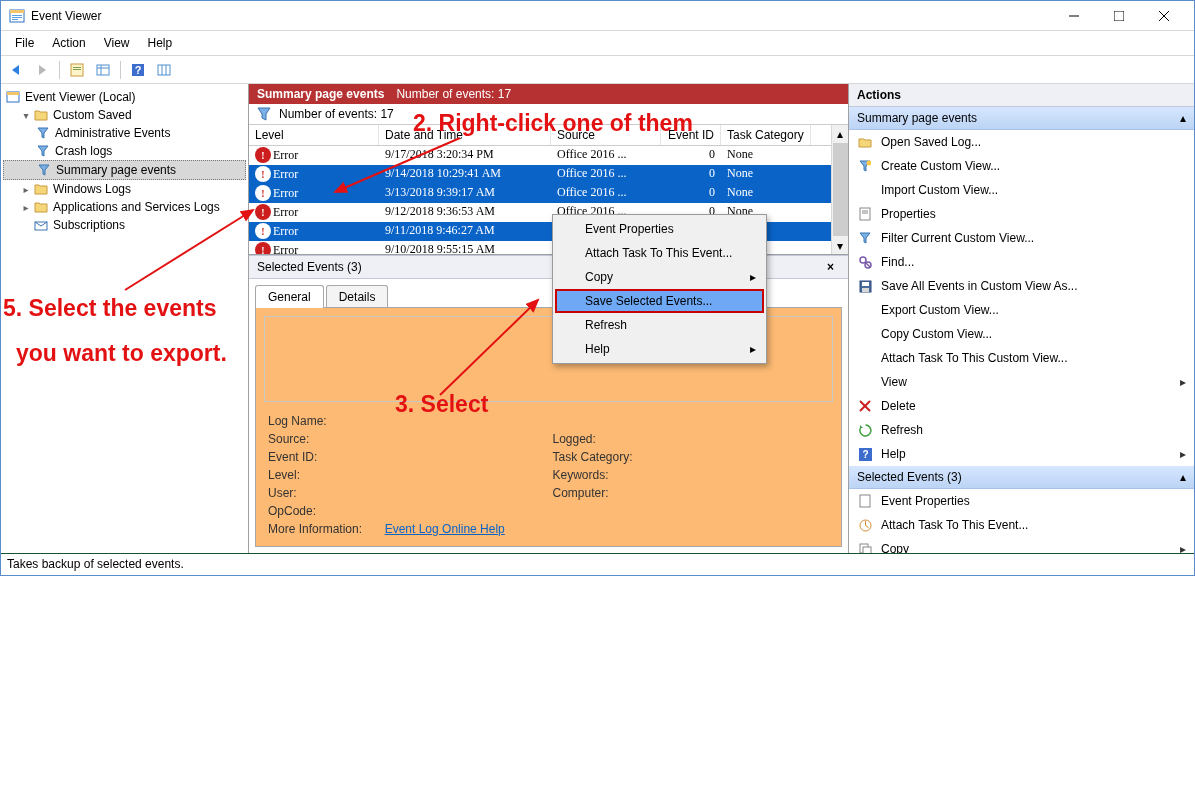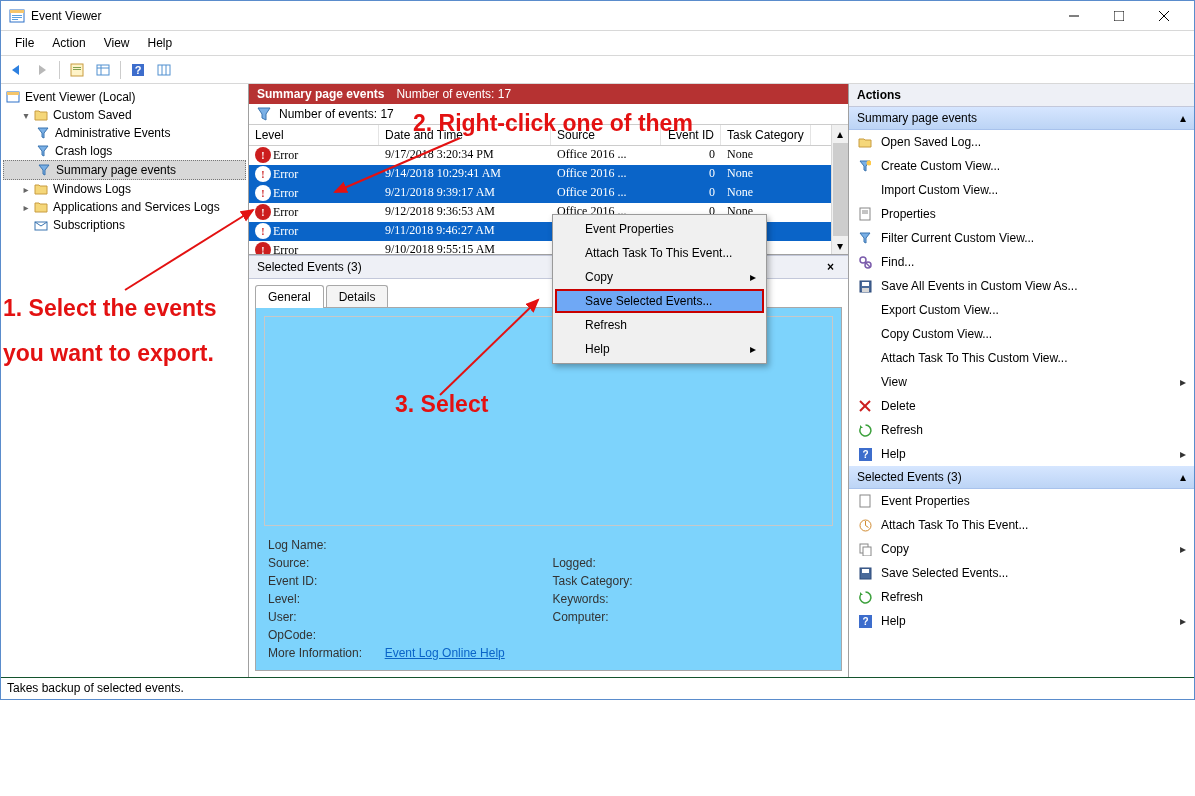--- a/index.html
+++ b/index.html
@@ -1,17 +1,17 @@
 <!DOCTYPE html>
 <html><head>
 <meta charset="utf-8">
 <style>
 * { box-sizing: border-box; margin: 0; padding: 0; }
 body { font-family: "Segoe UI", Tahoma, sans-serif; font-size: 12px; background: #fff; color: #000; width: 1195px; height: 796px; overflow: hidden; position: relative; }
-.window { border: 1px solid #5a8ccc; width: 1195px; height: 700px; display: flex; flex-direction: column; }
+.window { border: 1px solid #5a8ccc; width: 1195px; height: 576px; display: flex; flex-direction: column; }
 .titlebar { background: #fff; height: 30px; display: flex; align-items: center; padding: 0 8px; border-bottom: 1px solid #d8d8d8; }
 .titlebar .icon-app { width: 16px; height: 16px; margin-right: 6px; }
 .titlebar .title { flex: 1; }
 .titlebar .winctl { display: flex; gap: 0; }
 .titlebar .winctl div { width: 45px; height: 28px; display:flex; align-items:center; justify-content:center; cursor: pointer; }
 .menubar { display: flex; gap: 2px; padding: 2px 6px; border-bottom: 1px solid #d8d8d8; }
 .menubar .menuitem { padding: 3px 8px; cursor: pointer; }
 .toolbar { display: flex; align-items: center; gap: 4px; padding: 2px 4px; height: 28px; border-bottom: 1px solid #d8d8d8; }
 .tbtn { width: 22px; height: 22px; display:flex; align-items:center; justify-content:center; border:1px solid transparent; }
 .toolbar .sep { width:1px; height:18px; background:#ccc; margin:0 2px; }
@@ -34,21 +34,21 @@
 .row .cell { padding:1px 6px; overflow:hidden; text-overflow:ellipsis; white-space:nowrap; }
 .lvlicon { width:16px; height:16px; border-radius:50%; background:#cc1e1e; color:#fff; display:inline-flex; align-items:center; justify-content:center; font-weight:bold; font-size:10px; margin-right:2px; }
 .row.sel .lvlicon { background:#fff; color:#cc1e1e; }
 .sel-header { background:#eef0f6; padding:4px 8px; border-top:1px solid #c3c8da; border-bottom:1px solid #c3c8da; display:flex; }
 .sel-header span:first-child { flex:1; }
 .closex { font-family:Arial; font-weight:bold; cursor:pointer; padding:0 6px; }
 .details { flex:1; display:flex; flex-direction:column; padding:6px; overflow:hidden; }
 .tabs { display:flex; margin-bottom:-1px; }
 .tab { padding:4px 12px; border:1px solid #a8a8a8; border-bottom:none; background:#f4f4f4; cursor:pointer; border-top-left-radius:3px; border-top-right-radius:3px; margin-right:2px; }
 .tab.active { background:#fff; position:relative; z-index:1; }
-.tabbody { flex:1; border:1px solid #a8a8a8; background:#7dd3fc; padding:8px; display:flex; flex-direction:column; }
+.tabbody { flex:1; border:1px solid #a8a8a8; background:#fdba74; padding:8px; display:flex; flex-direction:column; }
 .detailbox { flex:1; border:1px solid #c8c8c8; margin-bottom:10px; }
 .proplist { display:flex; flex-wrap:wrap; }
 .proprow { width:50%; display:flex; padding:2px 4px; }
 .proprow.full { width:100%; }
 .proprow .lab { width:110px; color:#333; }
 .proprow a { color:#0a64c8; text-decoration:underline; }
 .actions { width: 345px; display:flex; flex-direction:column; overflow:auto; }
 .actions-title { background:#eef0f6; padding:4px 8px; font-weight:bold; border-bottom:1px solid #c3c8da; }
 .act-section { background: linear-gradient(#d6e6ff,#bcd4f5); padding:4px 8px; border-bottom:1px solid #a8c2ec; display:flex; }
 .act-section span:first-child { flex:1; }
@@ -262,21 +262,21 @@
             </div>
             <div class="row sel">
               <div class="cell c-level"><span class="lvlicon">!</span>Error</div>
               <div class="cell c-date">9/14/2018 10:29:41 AM</div>
               <div class="cell c-src">Office 2016 ...</div>
               <div class="cell c-eid">0</div>
               <div class="cell c-cat">None</div>
             </div>
             <div class="row sel">
               <div class="cell c-level"><span class="lvlicon">!</span>Error</div>
-              <div class="cell c-date">9/21/2018 9:39:17 AM</div>
+              <div class="cell c-date">3/13/2018 9:39:17 AM</div>
               <div class="cell c-src">Office 2016 ...</div>
               <div class="cell c-eid">0</div>
               <div class="cell c-cat">None</div>
             </div>
             <div class="row">
               <div class="cell c-level"><span class="lvlicon">!</span>Error</div>
               <div class="cell c-date">9/12/2018 9:36:53 AM</div>
               <div class="cell c-src">Office 2016 ...</div>
               <div class="cell c-eid">0</div>
               <div class="cell c-cat">None</div>
@@ -531,22 +531,22 @@
 
 <div class="context-menu" style="left:552px; top:214px; width:215px;">
   <div class="cmitem">Event Properties</div>
   <div class="cmitem">Attach Task To This Event...</div>
   <div class="cmitem"><span>Copy</span><span class="submarker">▸</span></div>
   <div class="cmitem highlight">Save Selected Events...</div>
   <div class="cmitem">Refresh</div>
   <div class="cmitem"><span>Help</span><span class="submarker">▸</span></div>
 </div>
 
-<div class="annot" style="left:3px; top:295px;">1. Select the events</div>
-<div class="annot" style="left:3px; top:340px;">you want to export.</div>
+<div class="annot" style="left:3px; top:295px;">5. Select the events</div>
+<div class="annot" style="left:16px; top:340px;">you want to export.</div>
 <div class="annot" style="left:413px; top:110px;">2. Right-click one of them</div>
 <div class="annot" style="left:395px; top:391px;">3. Select</div>
 
 <svg style="position:absolute; left:0; top:0; pointer-events:none; z-index:49;" width="1195" height="796">
   <defs>
       <marker id="ah" markerWidth="8" markerHeight="8" refX="6" refY="3" orient="auto">
         <path d="M0 0L7 3L0 6z" fill="#e31111"></path>
       </marker>
     </defs>
   <line x1="125" y1="290" x2="253" y2="210" stroke="#e31111" stroke-width="2" marker-end="url(#ah)"></line>

